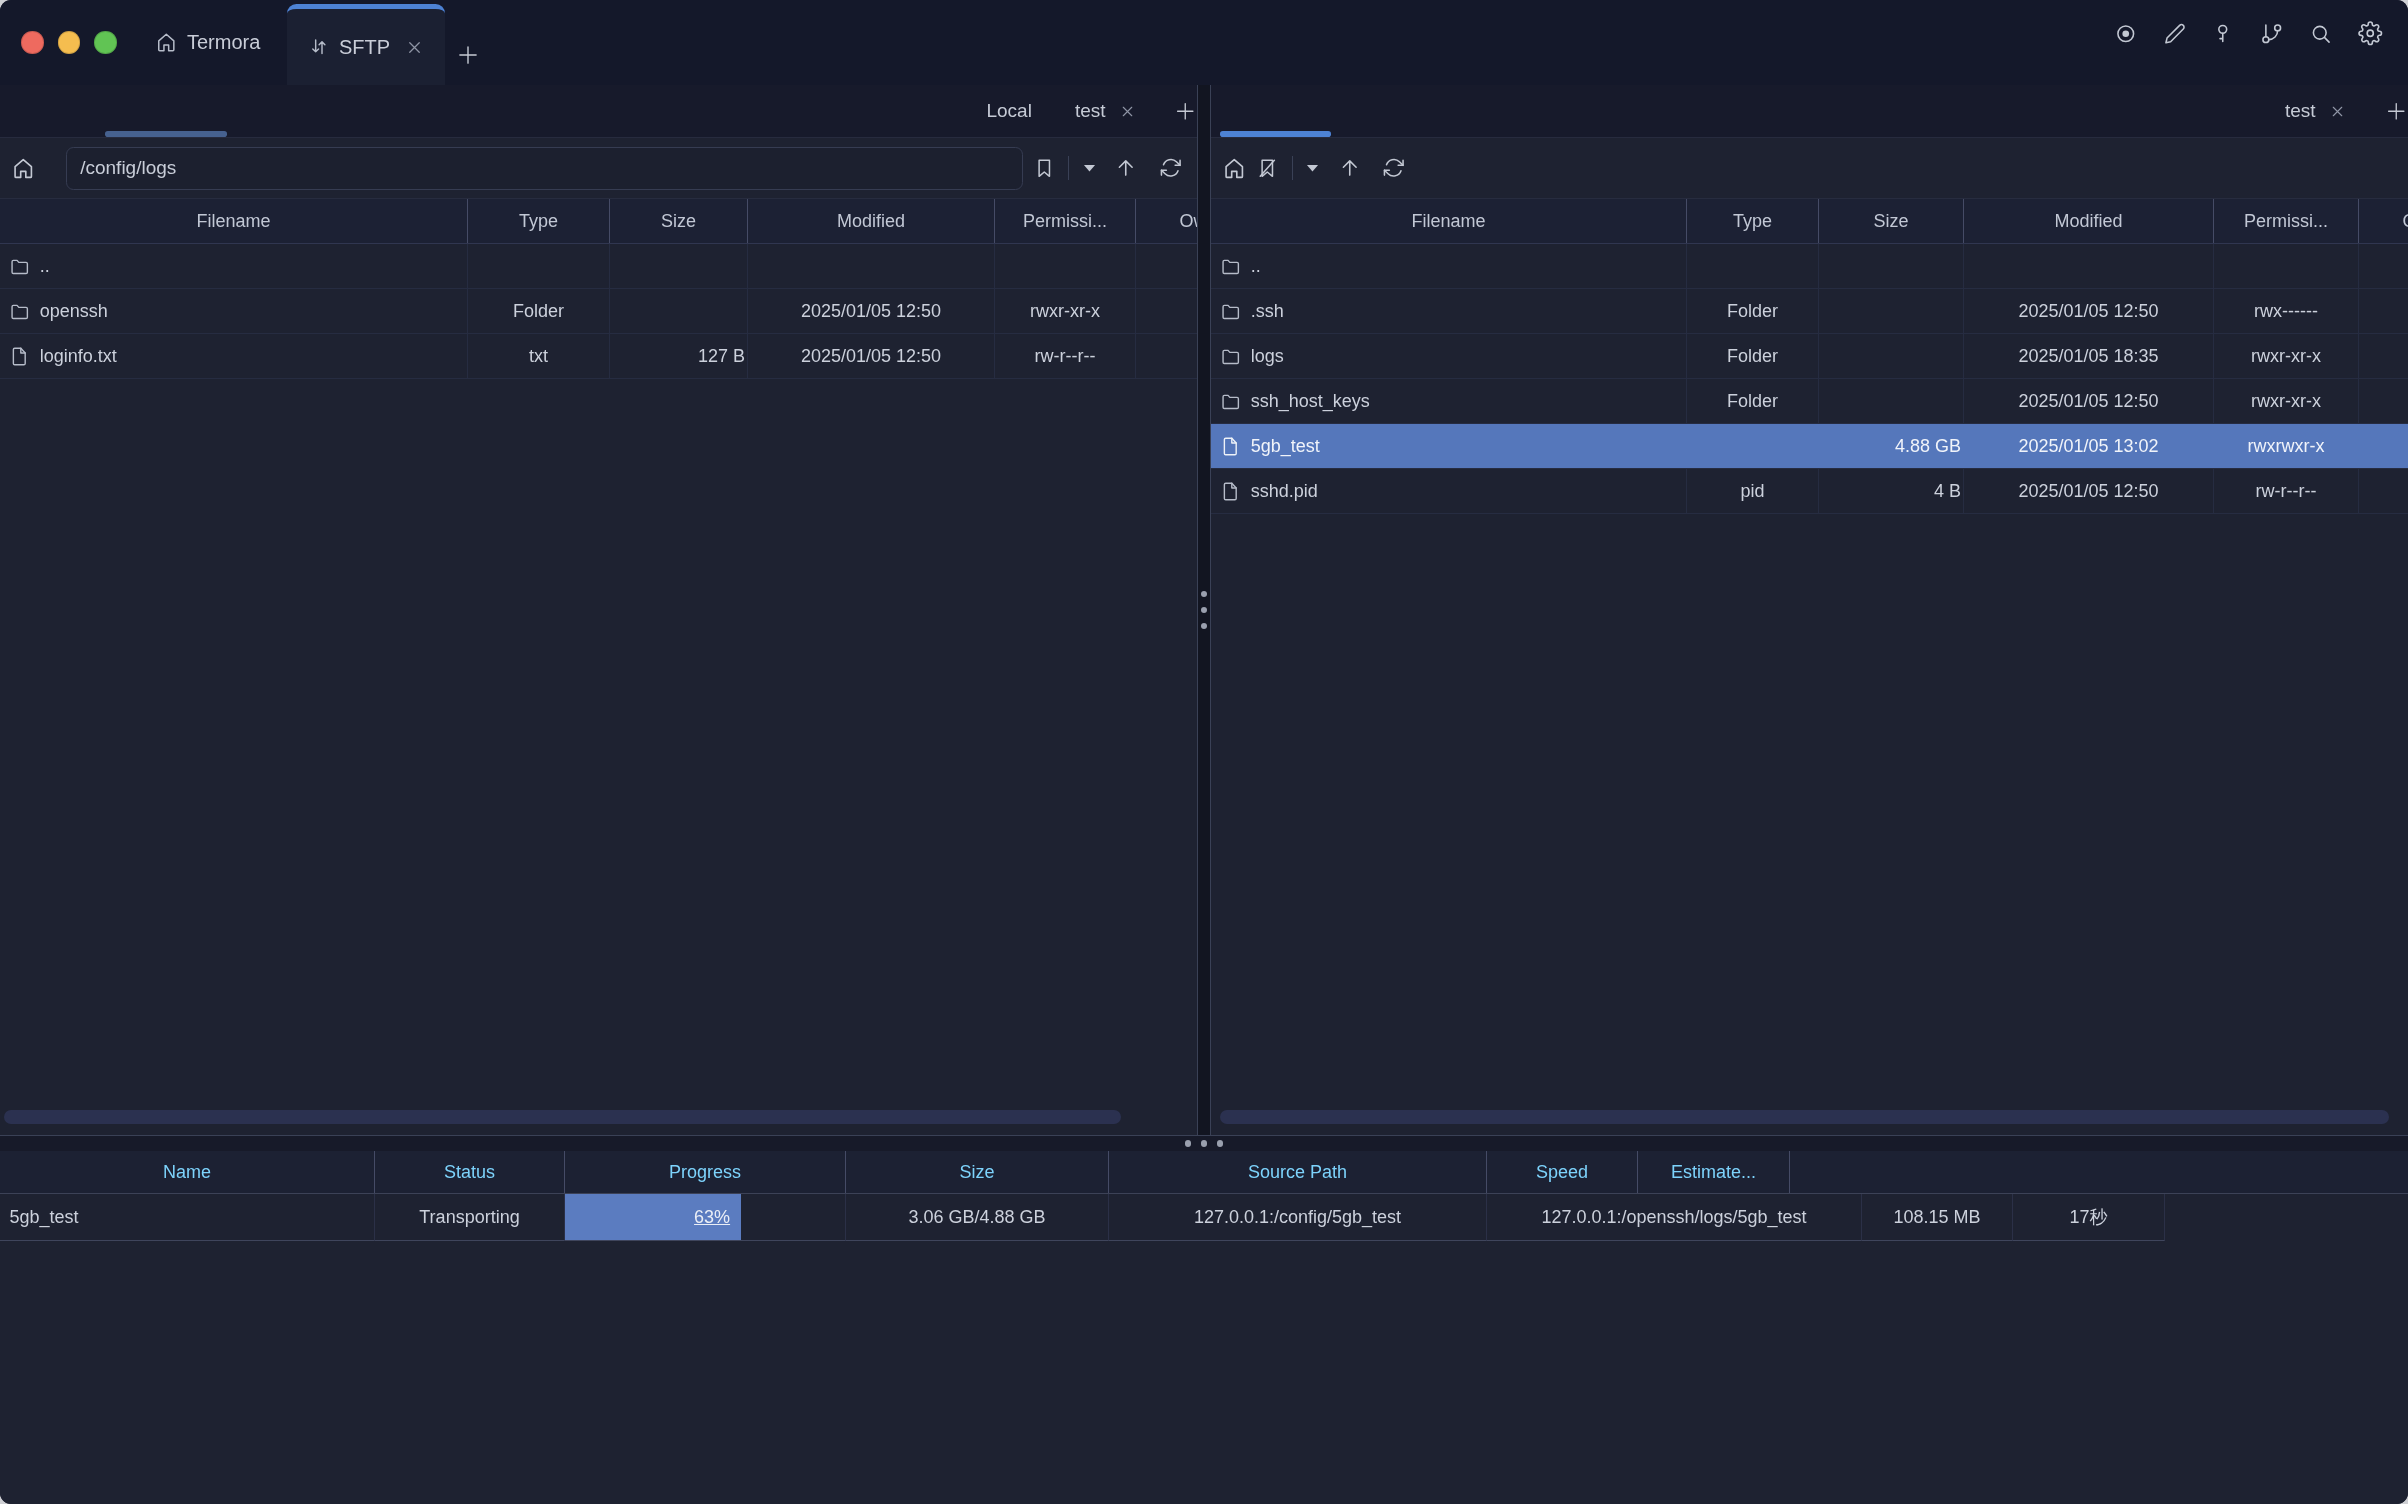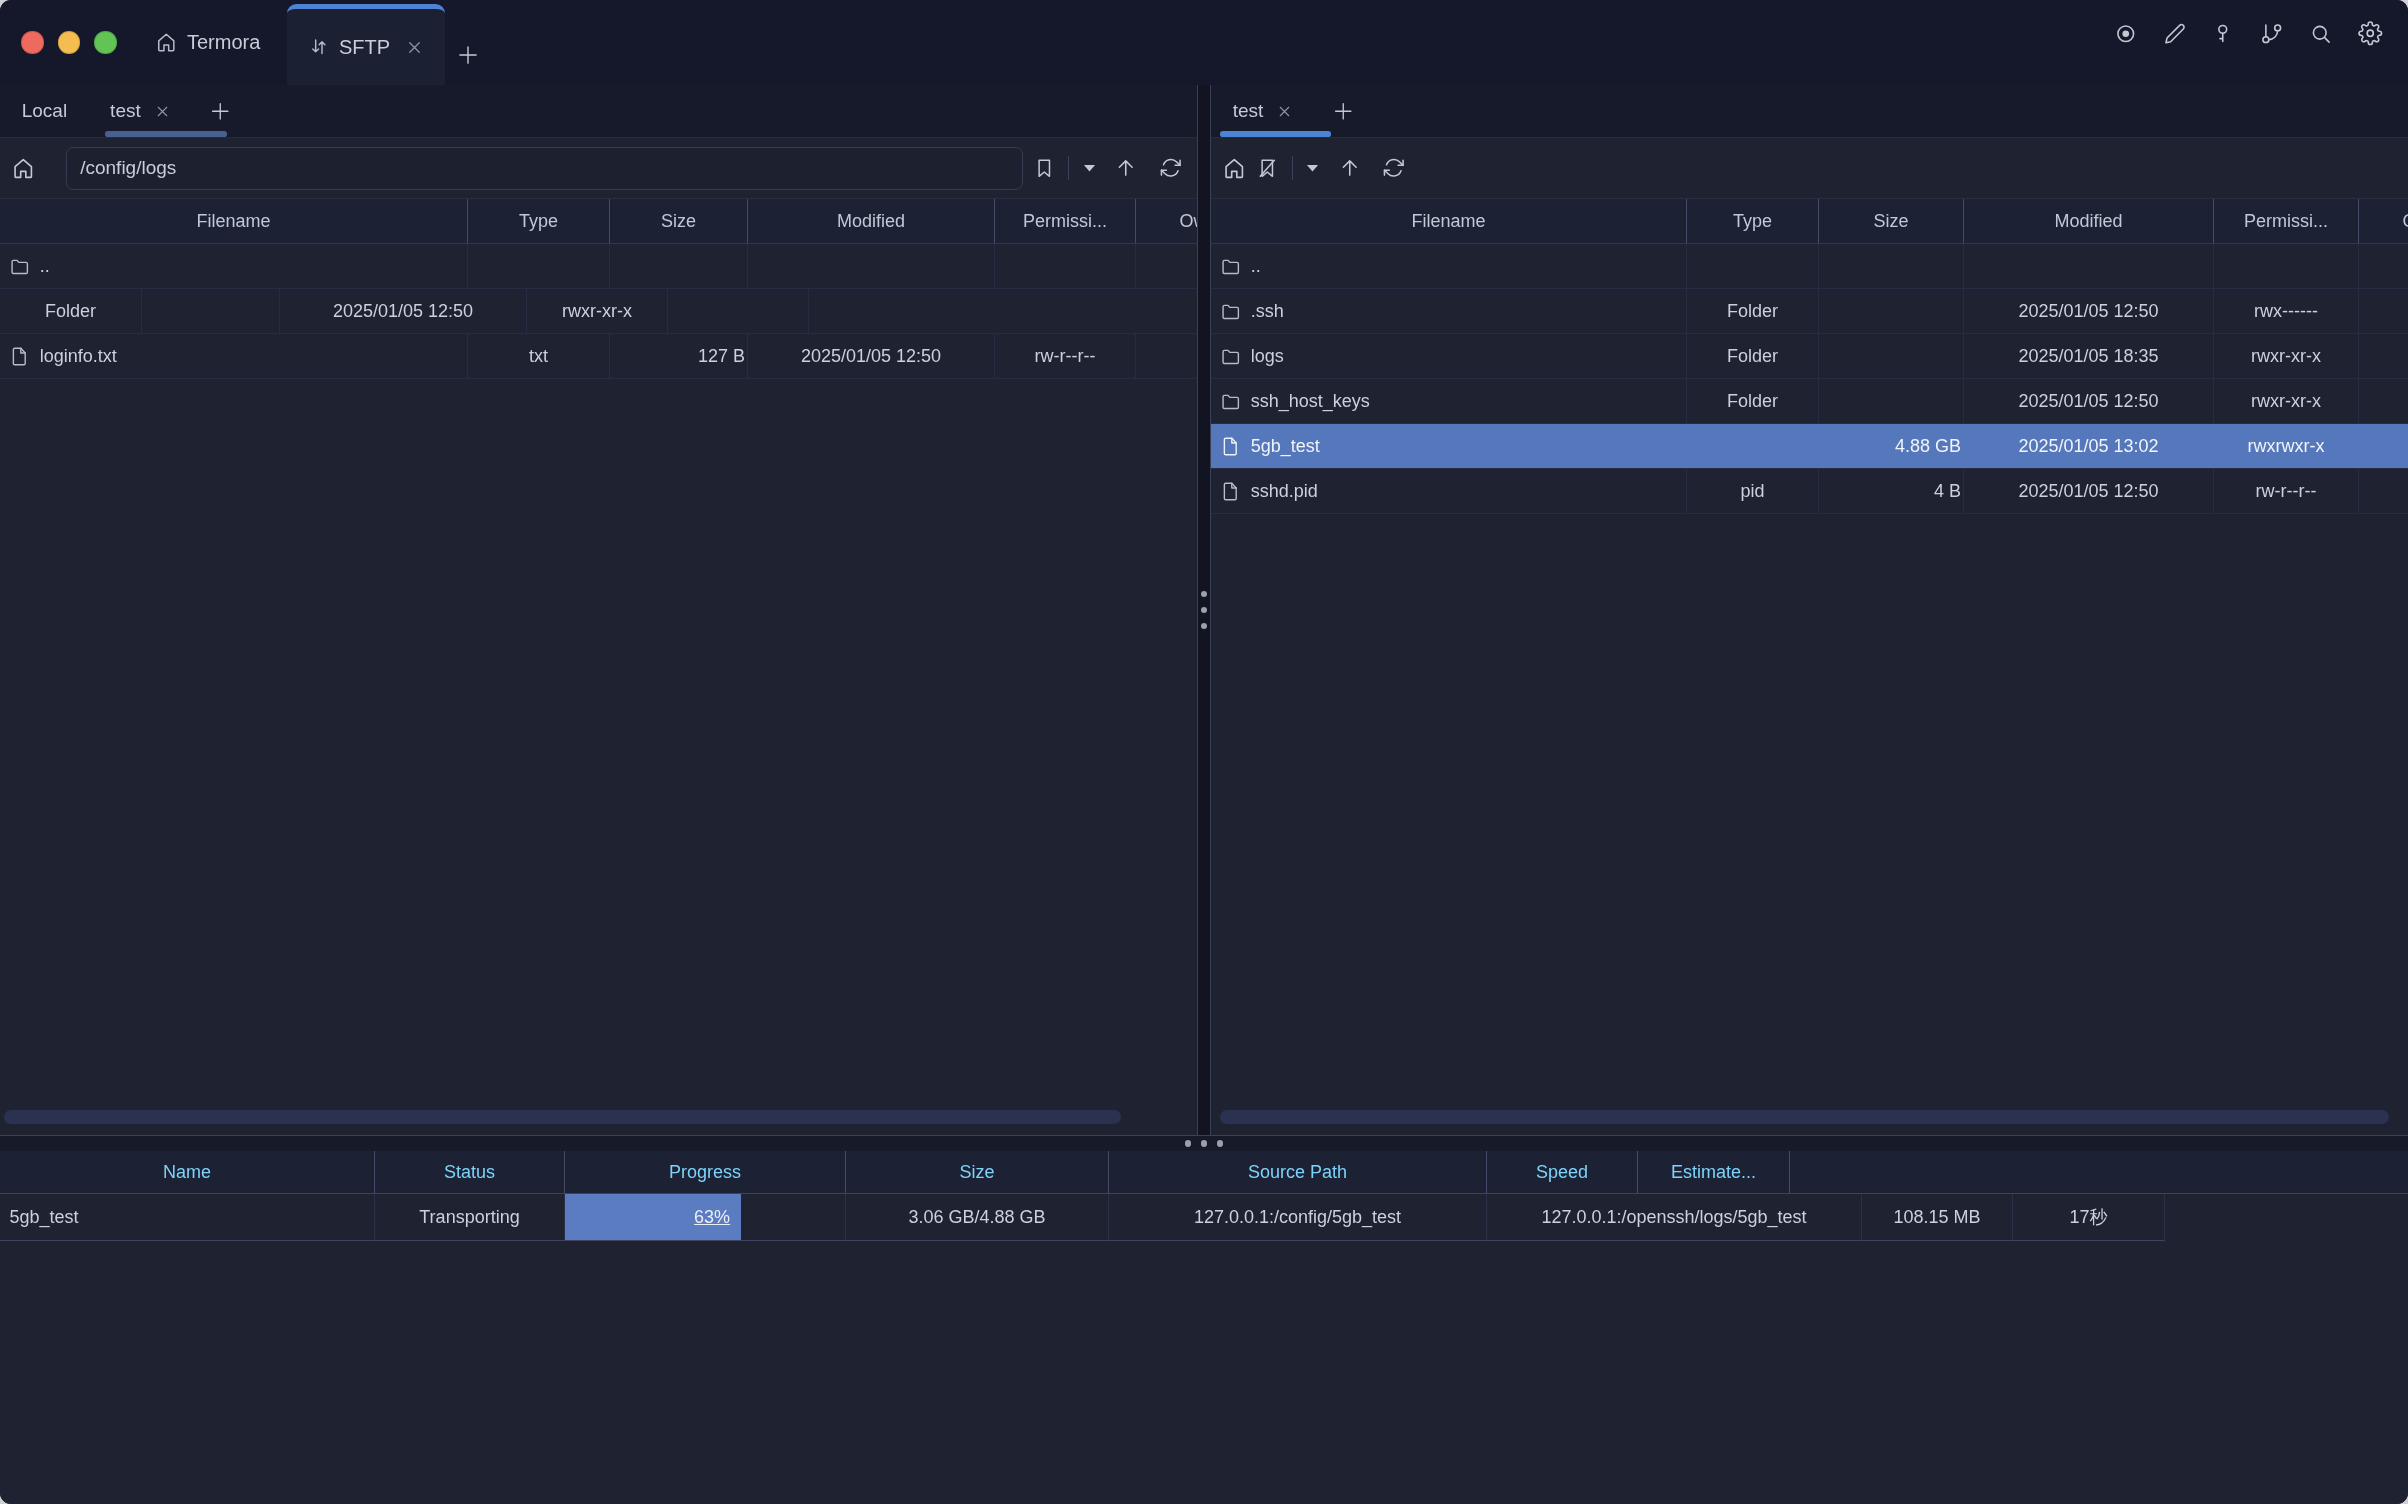--- a/index.html
+++ b/index.html
@@ -27,21 +27,21 @@
   .pane{background:#1e2231;overflow:hidden;display:flex;flex-direction:column;position:relative;}
   .pane.lp{width:1197px;flex:none;}
   .pane.rp{flex:1;}
   .vdivider{width:14px;flex:none;background:#121521;border-left:0.9px solid #3a4156;border-right:0.9px solid #3a4156;
     display:flex;align-items:center;justify-content:center;}
   .vdots{display:flex;flex-direction:column;gap:9.4px;}
   .vdots i,.hdots i{width:6.6px;height:6.6px;border-radius:50%;background:#9aa0ae;display:block;}
 
   
   .pane-tabs{height:53px;background:#171a2b;border-bottom:0.9px solid #272b3e;display:flex;align-items:center;
-    padding-left:21.7px;position:relative;flex:none;font-size:19px;color:#c6cbd6;}
+    padding-left:21.7px;position:relative;flex:none;font-size:19px;color:#c6cbd6;justify-content:flex-end;}
   .ptab{display:flex;align-items:center;gap:13px;}
   .ptab + .ptab{margin-left:43px;}
   .ptab .x{color:#8f95a5;display:flex;}
   .pt-plus{margin-left:37px;color:#c6cad4;display:flex;}
   .underline{position:absolute;bottom:0;height:5.6px;border-radius:2.8px;}
   .lp .underline{left:105px;width:122px;background:#46618f;}
   .rp .underline{left:9.4px;width:111px;background:#4d82d4;}
 
   
   .pathbar{height:60px;display:flex;align-items:center;flex:none;padding:0 15px 0 11.3px;gap:9.4px;color:#c3c8d3;}
@@ -254,20 +254,28 @@
             <span>..</span>
           </div>
           <div class="cell c2 c-center"></div>
           <div class="cell c3 c-right"></div>
           <div class="cell c4 c-center"></div>
           <div class="cell c5 c-center"></div>
           <div class="cell c6"></div>
         </div>
 
         <div class="trow">
+          <div class="cell c1 c-namecell">
+            <span class="ficon">
+                <svg class="ic" width="21" height="21" viewBox="0 0 24 24">
+                  <path d="M3.5 6.5c0-.8.7-1.5 1.5-1.5h4.2l2 2.3h8.3c.8 0 1.5.7 1.5 1.5v9.7c0 .8-.7 1.5-1.5 1.5H5c-.8 0-1.5-.7-1.5-1.5V6.5z"></path>
+                </svg>
+              </span>
+            <span>openssh</span>
+          </div>
           <div class="cell c2 c-center">Folder</div>
           <div class="cell c3 c-right"></div>
           <div class="cell c4 c-center">2025/01/05 12:50</div>
           <div class="cell c5 c-center">rwxr-xr-x</div>
           <div class="cell c6"></div>
         </div>
 
         <div class="trow">
           <div class="cell c1 c-namecell">
             <span class="ficon">

